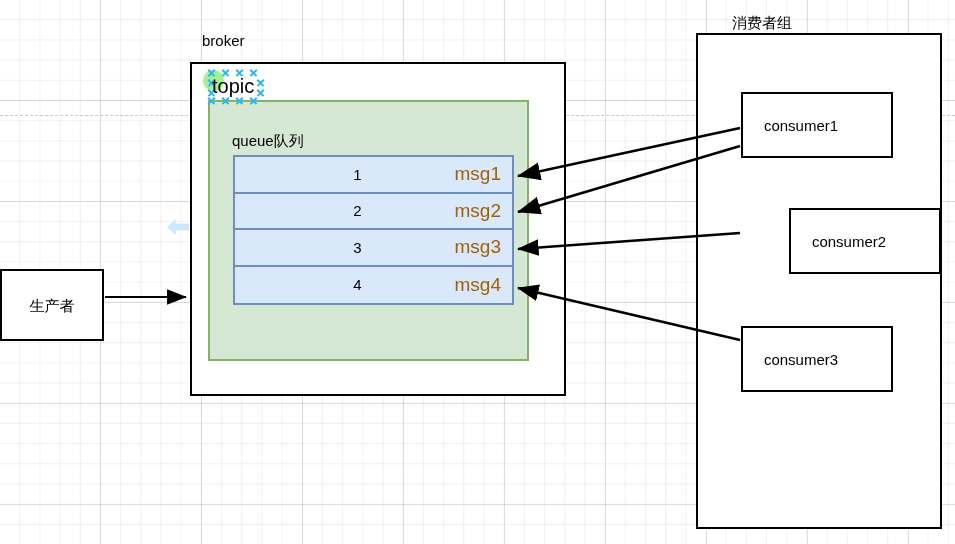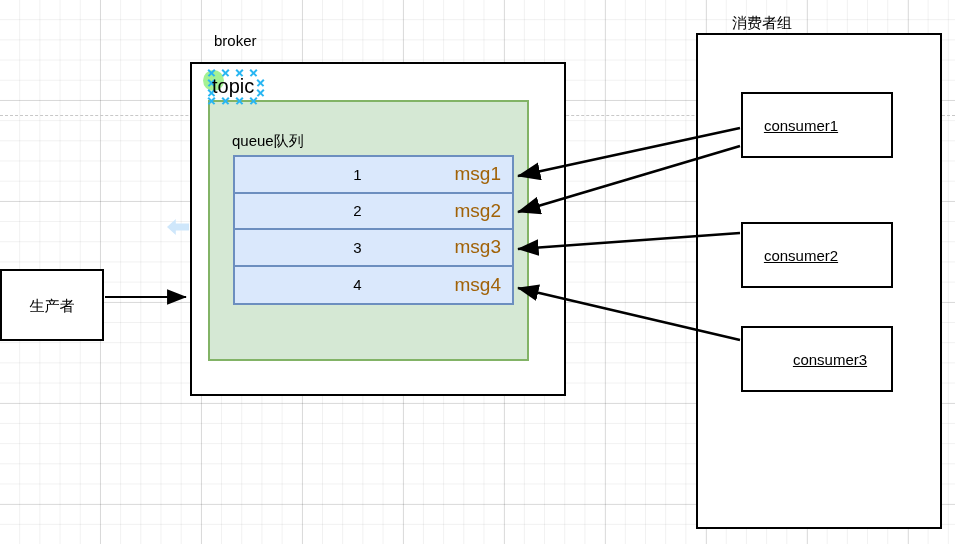--- a/index.html
+++ b/index.html
@@ -59,21 +59,21 @@
   #producer-box {
     left: 0px; top: 269px; width: 104px; height: 72px;
   }
   #producer-label {
     left: 0px; top: 269px; width: 104px; height: 72px;
     display: flex; align-items: center; justify-content: center;
     font-size: 15px;
   }
 
   
-  #broker-label { left: 202px; top: 33px; margin-left: 12px; }
+  #broker-label { left: 202px; top: 33px; }
   #broker-box { left: 190px; top: 62px; width: 376px; height: 334px; }
 
   
   #topic-box {
     position: absolute;
     left: 208px; top: 100px; width: 321px; height: 261px;
     box-sizing: border-box;
     background: #d5e8d4;
     border: 2px solid #82b366;
   }
@@ -173,25 +173,24 @@
   }
   .consumer-label {
     position: absolute;
     left: 741px;
     width: 120px;
     height: 66px;
     display: flex;
     align-items: center;
     justify-content: center;
     font-size: 15px;
-    text-decoration: underline;
   }
   #consumer1-box,  #consumer1-label  { top: 92px; }
-  #consumer2-box,  #consumer2-label  { top: 222px; }
-  #consumer3-box,  #consumer3-label  { top: 326px; padding-left: 29px; }
+  #consumer2-box,  #consumer2-label  { top: 208px; margin-left: 48px; }
+  #consumer3-box,  #consumer3-label  { top: 326px; }
 
   
   #arrows {
     position: absolute;
     left: 0; top: 0;
     width: 955px; height: 544px;
     pointer-events: none;
   }
 </style>
 </head>

